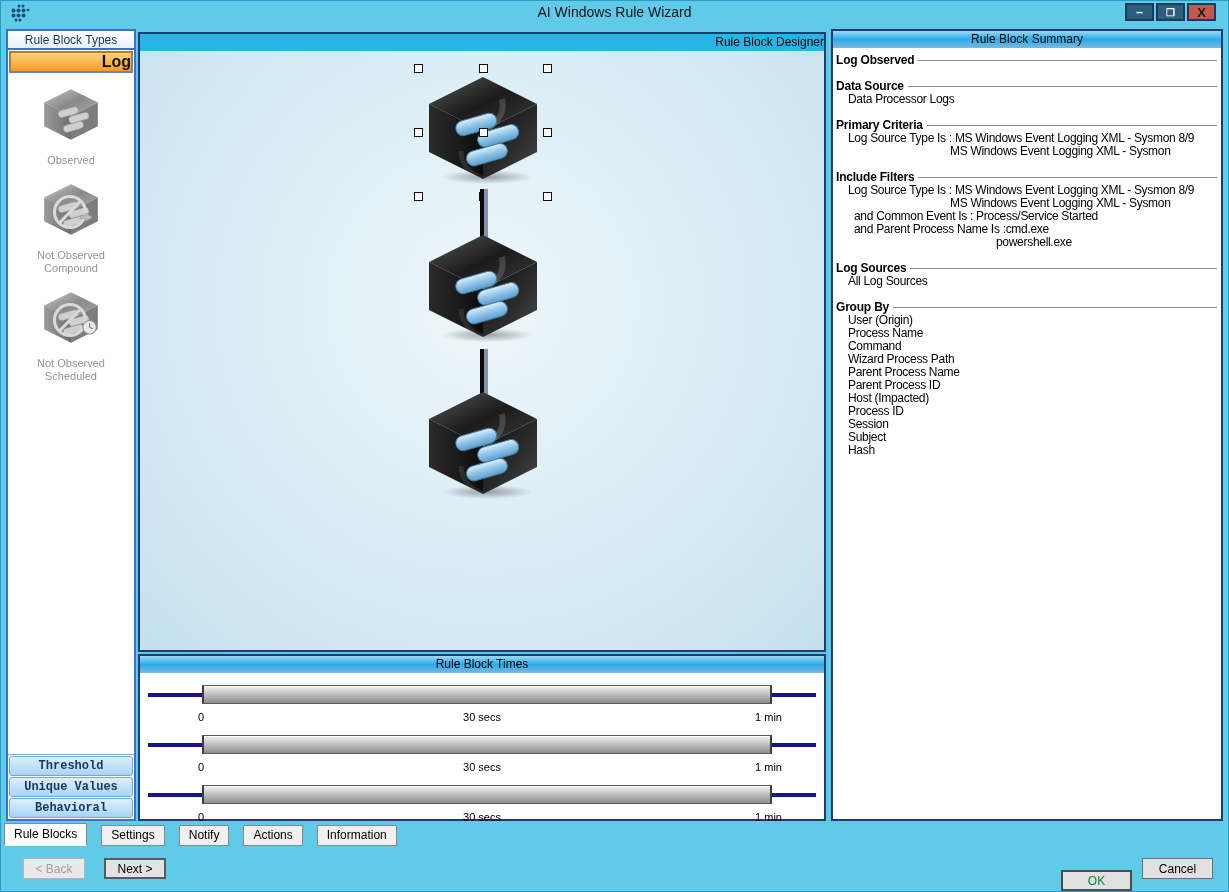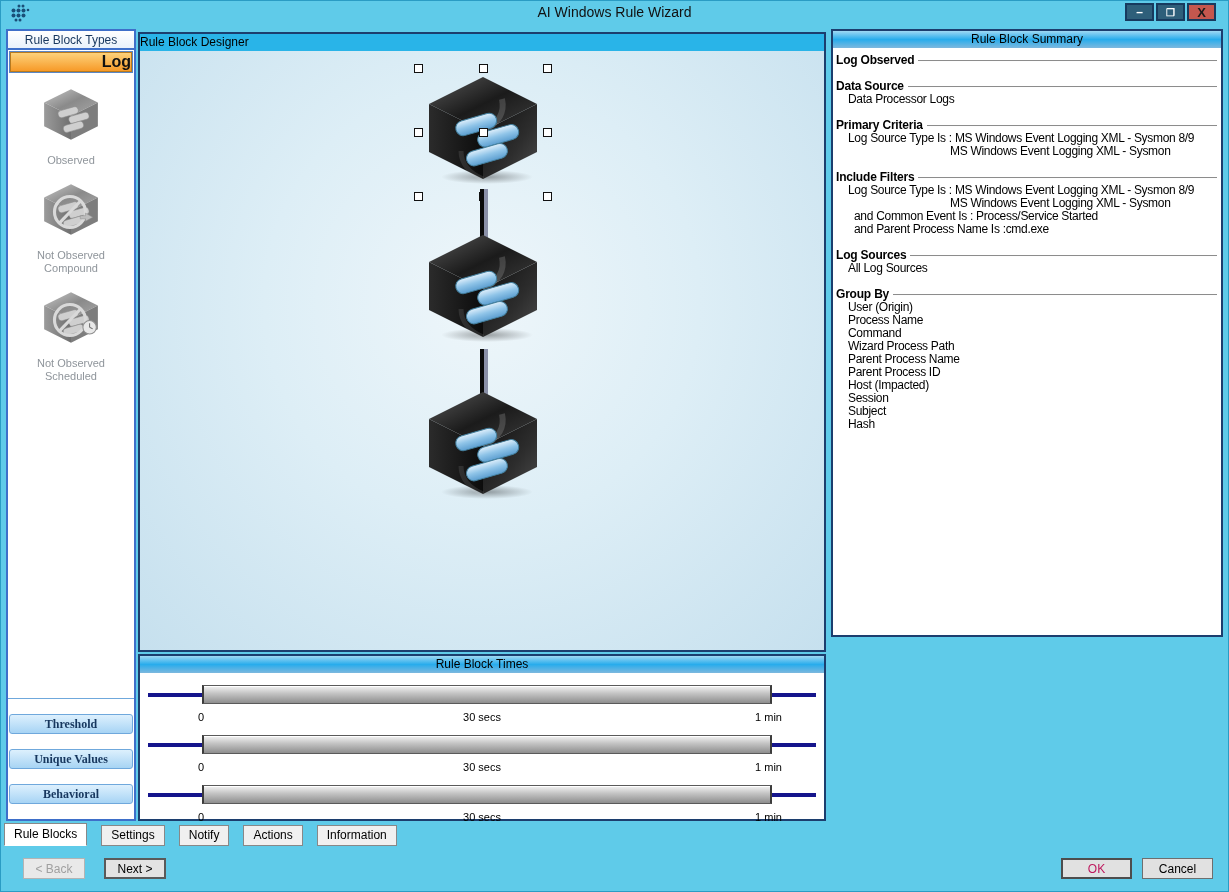--- a/index.html
+++ b/index.html
@@ -30,27 +30,27 @@
   .log-btn{ display:block; width:122px; margin:2px auto 0 auto; height:20px;
     background:linear-gradient(#fdd27b,#f79a28); border:1px solid #b87a1e;
     font-weight:bold; font-size:16px; color:#111; text-align:right; line-height:18px;
     box-shadow:0 0 0 1px #5a87c6; cursor:pointer;
     font-family:"Liberation Sans", sans-serif; }
   .sb-items{ display:flex; flex-direction:column; align-items:center; }
   .sb-item{ display:flex; flex-direction:column; align-items:center; cursor:pointer; }
   .sb-item .icon{ margin-top:14px; }
   .sb-label{ margin-top:6px; font-size:11px; line-height:13px; color:#8f959b; text-align:center; }
   .sb-bottom{ position:absolute; left:0; bottom:0; width:100%; border-top:1px solid #6fa8dc; }
-  .type-btn{ display:block; width:124px; margin:15px auto; height:20px;
+  .type-btn{ display:block; width:124px; margin:1px auto; height:20px;
     background:linear-gradient(#ddf0fd,#a7d4f4); border:1px solid #6fa8dc; border-radius:3px;
     font-weight:bold; font-size:12px; color:#17375e; text-align:center; line-height:18px;
-    cursor:pointer; font-family:Liberation Serif, serif; }
-
-  
-  .phdr-flat{ height:17px; background:#29b4e8; text-align:left; font-size:12px;
+    cursor:pointer; font-family:Liberation Mono, monospace; }
+
+  
+  .phdr-flat{ height:17px; background:#29b4e8; text-align:right; font-size:12px;
     line-height:17px; color:#000; }
   .phdr-grad{ height:17px; background:linear-gradient(#9ed8f3,#28acec 50%,#7db8de);
     text-align:center; font-size:12px; line-height:17px; color:#000; }
 
   
   .designer{ position:absolute; left:137px; top:31px; width:688px; height:620px;
     border:2px solid #1c3e6e; background:#cfe6f2; }
   .canvas{ position:relative; width:100%; height:599px;
     background:radial-gradient(ellipse at 50% 42%, #eef6fa 0%, #ddeef6 45%, #c6e0ee 100%); }
   .cube{ position:absolute; width:120px; height:112px; }
@@ -66,21 +66,21 @@
   .slider-row{ position:absolute; left:0; width:100%; height:46px; }
   .slider-row .track{ position:absolute; left:8px; right:8px; top:14px; height:4px; background:#15158c; }
   .slider-row .range-bar{ position:absolute; left:62px; width:570px; top:6px; height:19px;
     background:linear-gradient(#f4f4f4,#c2c2c2 45%,#8e8e8e);
     border:1px solid #5a5a5a; border-left:2px solid #3c3c3c; border-right:2px solid #3c3c3c;
     box-shadow:inset 0 1px 0 #ffffff; cursor:ew-resize; }
   .tick{ position:absolute; top:32px; font-size:11px; color:#000; }
   .tick.t0{ left:58px; } .tick.tmid{ left:0; width:100%; text-align:center; } .tick.tmax{ right:42px; }
 
   
-  .summary{ position:absolute; left:830px; top:28px; width:392px; height:608px;
+  .summary{ position:absolute; left:830px; top:28px; width:392px; height:792px;
     background:#fff; border:2px solid #1c3e6e; }
   .summary-body{ padding:5px 4px 0 3px; }
   .section{ margin-bottom:12px; }
   .sec-title-row{ display:flex; align-items:center; }
   .sec-title{ font-size:12px; font-weight:bold; color:#000; white-space:nowrap; letter-spacing:-0.2px; }
   .sec-rule{ flex:1; height:0; border-top:1px solid #8c8c8c; border-bottom:1px solid #fdfdfd; margin-left:4px; margin-top:2px; }
   .ln{ font-size:12px; line-height:13px; color:#000; white-space:nowrap; letter-spacing:-0.3px; }
   .i0{ padding-left:1px; } .i1{ padding-left:12px; } .i1b{ padding-left:18px; }
   .i2{ padding-left:114px; } .i4{ padding-left:160px; }
 
@@ -89,21 +89,21 @@
   .tab{ height:21px; padding:0 9px; background:#f0f0f0; border:1px solid #888;
     font-size:12px; line-height:19px; color:#000; margin-right:14px; cursor:pointer; }
   .tab.active{ height:23px; background:#fff; border-bottom:1px solid #fff; line-height:21px; }
 
   
   .footer{ position:absolute; left:0; top:845px; width:100%; height:47px; }
   .btn{ position:absolute; height:21px; font-size:12px; text-align:center;
     font-family:"Liberation Sans", sans-serif; cursor:pointer; }
   .btn-back{ left:22px; top:12px; width:62px; background:#e9e9e9; border:1px solid #b4b4b4; color:#a0a0a0; }
   .btn-next{ left:103px; top:12px; width:62px; background:#e3e3e3; border:2px solid #5a5a5a; color:#000; }
-  .btn-ok{ left:1060px; top:12px; width:71px; background:#e1e1e1; border:2px solid #4d4d4d; color:#be185d; }
+  .btn-ok{ left:1060px; top:24px; width:71px; background:#e1e1e1; border:2px solid #4d4d4d; color:#15803d; }
   .btn-cancel{ left:1141px; top:12px; width:71px; background:#e1e1e1; border:1px solid #6e6e6e; color:#000; }
 </style>
 </head>
 <body>
 
 <svg width="0" height="0" style="position:absolute">
   <defs>
     <linearGradient id="gTop" x1="0" y1="0" x2="1" y2="1">
       <stop offset="0" stop-color="#585858"></stop>
         <stop offset="0.5" stop-color="#1b1b1b"></stop>
@@ -341,20 +341,21 @@
 
       <div class="section">
         <div class="sec-title-row">
             <span class="sec-title">Include Filters</span>
             <span class="sec-rule"></span>
           </div>
         <div class="ln i1">Log Source Type Is : MS Windows Event Logging XML - Sysmon 8/9</div>
         <div class="ln i2">MS Windows Event Logging XML - Sysmon</div>
         <div class="ln i1b">and Common Event Is : Process/Service Started</div>
         <div class="ln i1b">and Parent Process Name Is :cmd.exe</div>
+        <div class="ln i4">powershell.exe</div>
       </div>
 
       <div class="section">
         <div class="sec-title-row">
             <span class="sec-title">Log Sources</span>
             <span class="sec-rule"></span>
           </div>
         <div class="ln i1">All Log Sources</div>
       </div>
 
@@ -363,20 +364,21 @@
             <span class="sec-title">Group By</span>
             <span class="sec-rule"></span>
           </div>
         <div class="ln i1">User (Origin)</div>
         <div class="ln i1">Process Name</div>
         <div class="ln i1">Command</div>
         <div class="ln i1">Wizard Process Path</div>
         <div class="ln i1">Parent Process Name</div>
         <div class="ln i1">Parent Process ID</div>
         <div class="ln i1">Host (Impacted)</div>
+        <div class="ln i1">Process ID</div>
         <div class="ln i1">Session</div>
         <div class="ln i1">Subject</div>
         <div class="ln i1">Hash</div>
       </div>
 
     </div>
   </div>
 
   <div class="tabs">
     <div class="tab active">Rule Blocks</div>

